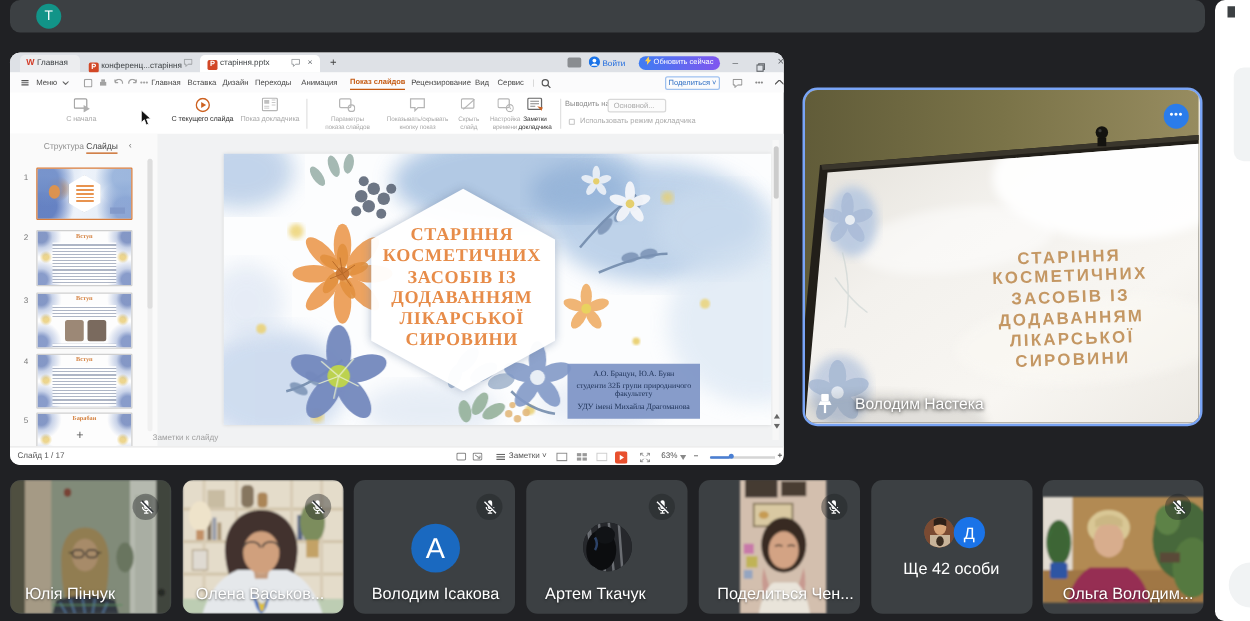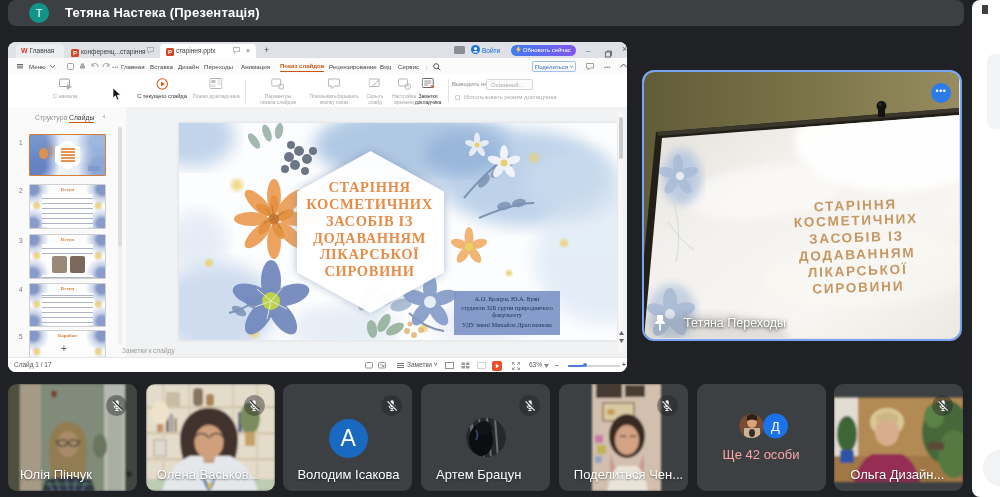--- a/index.html
+++ b/index.html
@@ -70,21 +70,20 @@
      background:rgba(32,33,36,.42); display:flex; align-items:center; justify-content:center; z-index:5; }
   .micoff svg { width:14px; height:14px; }
 
   
   #rpanel { left:972px; top:0; width:28px; height:497px; background:#fff; border-radius:8px 0 0 8px; }
 </style></head>
 <body>
 <div id="stage">
   <div id="banner" class="abs">
     <div class="av">Т</div>
-    <div class="nm">Тетяна Настека (Презентація)</div>
   </div>
 
   <div id="win" class="abs">
     <div id="tabbar">
       <div class="tab" style="left:8px; width:48px; background:#ecedef; border-radius:4px 4px 0 0; padding:2.5px 0 0 5px;">
         <span style="color:#d33c28;font-weight:bold;font-size:7px;">W</span> <span style="font-size:6.5px;">Главная</span>
       </div>
       <div class="tab" style="left:58px; width:92px; padding:2.5px 0 0 5px;">
         <span class="pico">P</span> <span style="font-size:6.5px;">конференц...старіння</span> <svg style="vertical-align:0;" width="7" height="7" viewBox="0 0 8 8">
             <path d="M.5 .5 h7 v4.5 h-3.5 l-2 2 v-2 h-1.5 Z" fill="none" stroke="#9a9da1" stroke-width=".9"></path>
@@ -577,21 +576,21 @@
       <circle cx="236" cy="32.5" r="1.3" fill="#3a3a38"></circle>
     </svg>
     <div style="position:absolute; right:9px; top:11px; width:20px; height:20px; border-radius:50%; background:#2b7cea; color:#fff; display:flex; align-items:center; justify-content:center;">
       <span style="font-size:9px; letter-spacing:.5px; line-height:20px; margin-top:-4px;">•••</span>
     </div>
     <svg style="position:absolute;left:10px;bottom:8px;" width="12" height="16" viewBox="0 0 12 16">
       <rect x="3" y="0" width="6" height="6" rx="1" fill="#fff"></rect>
       <path d="M2.2 6 h7.6 l1.4 3 h-10.4 Z" fill="#fff"></path>
       <rect x="5.1" y="9" width="1.8" height="6.5" fill="#fff"></rect>
     </svg>
-    <div style="position:absolute; left:40px; bottom:9px; color:#fff; font-size:12.5px; text-shadow:0 1px 3px rgba(0,0,0,.75), 0 0 6px rgba(0,0,0,.4);">Тетяна Переходы</div>
+    <div style="position:absolute; left:40px; bottom:9px; color:#fff; font-size:12.5px; text-shadow:0 1px 3px rgba(0,0,0,.75), 0 0 6px rgba(0,0,0,.4);">Володим Настека</div>
   </div>
 
   <div class="tile" style="left:8px;" id="t1">
     <svg width="129" height="107" viewBox="0 0 129 107">
       <defs>
           <filter id="b2">
             <feGaussianBlur stdDeviation="2"></feGaussianBlur>
           </filter>
       <filter id="b1">
             <feGaussianBlur stdDeviation="1"></feGaussianBlur>
@@ -698,21 +697,21 @@
         </clipPath>
       <g clip-path="url(#avc)">
         <rect x="45" y="34" width="40" height="40" fill="#26282c"></rect>
         <path d="M50 34 l6 40 M58 34 l5 40 M66 34 l4 40 M74 34 l3 40" stroke="#aeb2b8" stroke-width="2" opacity=".5"></path>
         <path d="M48 34 l7 40" stroke="#8e9298" stroke-width="1.5" opacity=".7"></path>
         <ellipse cx="60" cy="56" rx="12" ry="16" fill="#0c0d0f"></ellipse>
         <ellipse cx="63" cy="44" rx="8" ry="7" fill="#111316"></ellipse>
         <path d="M55 46 q3 5 0 10" stroke="#35507e" stroke-width="2" fill="none" opacity=".8"></path>
       </g>
     </svg>
-    <div class="tname" style="left:15px;">Артем Брацун</div>
+    <div class="tname" style="left:15px;">Артем Ткачук</div>
     <div class="micoff">
         <svg viewBox="0 0 24 24">
           <path d="M12 2.2a3 3 0 0 1 3 3v6a3 3 0 0 1-6 0v-6a3 3 0 0 1 3-3z" fill="#fff"></path>
           <path d="M6.8 11.2a5.2 5.2 0 0 0 10.4 0" stroke="#fff" stroke-width="1.6" fill="none"></path>
           <path d="M12 16.4v3.2M9 19.8h6" stroke="#fff" stroke-width="1.6"></path>
           <path d="M5.2 3.2 L21 19" stroke="#31353a" stroke-width="3.6"></path>
           <path d="M4.4 4 L20.2 19.8" stroke="#fff" stroke-width="1.8"></path>
         </svg>
       </div>
   </div>
@@ -755,42 +754,42 @@
       <g clip-path="url(#av6)">
         <rect x="42" y="30" width="25" height="25" fill="#7a4a32"></rect>
         <ellipse cx="55" cy="38" rx="5" ry="6" fill="#d8a478"></ellipse>
         <path d="M50 32 q5 -4 10 0 l0 5 q-5 -3 -10 0 Z" fill="#2e2018"></path>
         <rect x="47" y="44" width="16" height="11" fill="#c8b49a"></rect>
         <ellipse cx="55" cy="49" rx="3" ry="4" fill="#3a2c20"></ellipse>
       </g>
       <circle cx="78.5" cy="42" r="12.5" fill="#1a73e8"></circle>
       <text x="78.5" y="47" font-size="13" fill="#fff" text-anchor="middle" font-family="'Liberation Sans',sans-serif">Д</text>
     </svg>
-    <div style="position:absolute;left:0;width:100%;top:63px;text-align:center;color:#fca5a5;font-size:13px;font-weight:500;">Ще 42 особи</div>
+    <div style="position:absolute;left:0;width:100%;top:63px;text-align:center;color:#ffffff;font-size:13px;font-weight:500;">Ще 42 особи</div>
   </div>
   <div class="tile" style="left:834.2px;" id="t7">
     <svg width="129" height="107" viewBox="0 0 129 107">
       <g filter="url(#b1)">
         <rect x="0" y="13.6" width="129" height="84.1" fill="#b28a52"></rect>
         <rect x="0" y="13.6" width="24" height="84.1" fill="#e2dcd2"></rect>
         <path d="M0 72 h129 v26 h-129 Z" fill="#a07744"></path>
         <ellipse cx="13" cy="50" rx="10" ry="18" fill="#3c6535"></ellipse>
         <path d="M8 40 q-6 8 -2 18 M18 40 q6 8 2 18" stroke="#3f6b38" stroke-width="2" fill="none"></path>
         <rect x="6" y="66" width="14" height="13" rx="2" fill="#2e55a3"></rect>
         <ellipse cx="112" cy="48" rx="24" ry="32" fill="#47683a"></ellipse>
         <ellipse cx="120" cy="70" rx="16" ry="24" fill="#55793f"></ellipse>
         <ellipse cx="100" cy="32" rx="10" ry="12" fill="#5d8247"></ellipse>
         <rect x="94" y="58" width="16" height="8" fill="#5a4a38"></rect>
         <ellipse cx="53" cy="38" rx="17" ry="14" fill="#d9c795"></ellipse>
         <ellipse cx="53" cy="48" rx="12" ry="14" fill="#d8ad8d"></ellipse>
         <path d="M42 32 q11 -8 22 0 l0 6 q-11 -5 -22 0 Z" fill="#cbb784"></path>
         <path d="M20 98 Q24 78 38 70 L68 70 Q82 78 86 98 Z" fill="#962e52"></path>
       </g>
     </svg>
-    <div class="tname" style="left:16px;">Ольга Дизайн...</div>
+    <div class="tname" style="left:16px;">Ольга Володим...</div>
     <div class="micoff">
         <svg viewBox="0 0 24 24">
           <path d="M12 2.2a3 3 0 0 1 3 3v6a3 3 0 0 1-6 0v-6a3 3 0 0 1 3-3z" fill="#fff"></path>
           <path d="M6.8 11.2a5.2 5.2 0 0 0 10.4 0" stroke="#fff" stroke-width="1.6" fill="none"></path>
           <path d="M12 16.4v3.2M9 19.8h6" stroke="#fff" stroke-width="1.6"></path>
           <path d="M5.2 3.2 L21 19" stroke="#31353a" stroke-width="3.6"></path>
           <path d="M4.4 4 L20.2 19.8" stroke="#fff" stroke-width="1.8"></path>
         </svg>
       </div>
   </div>

